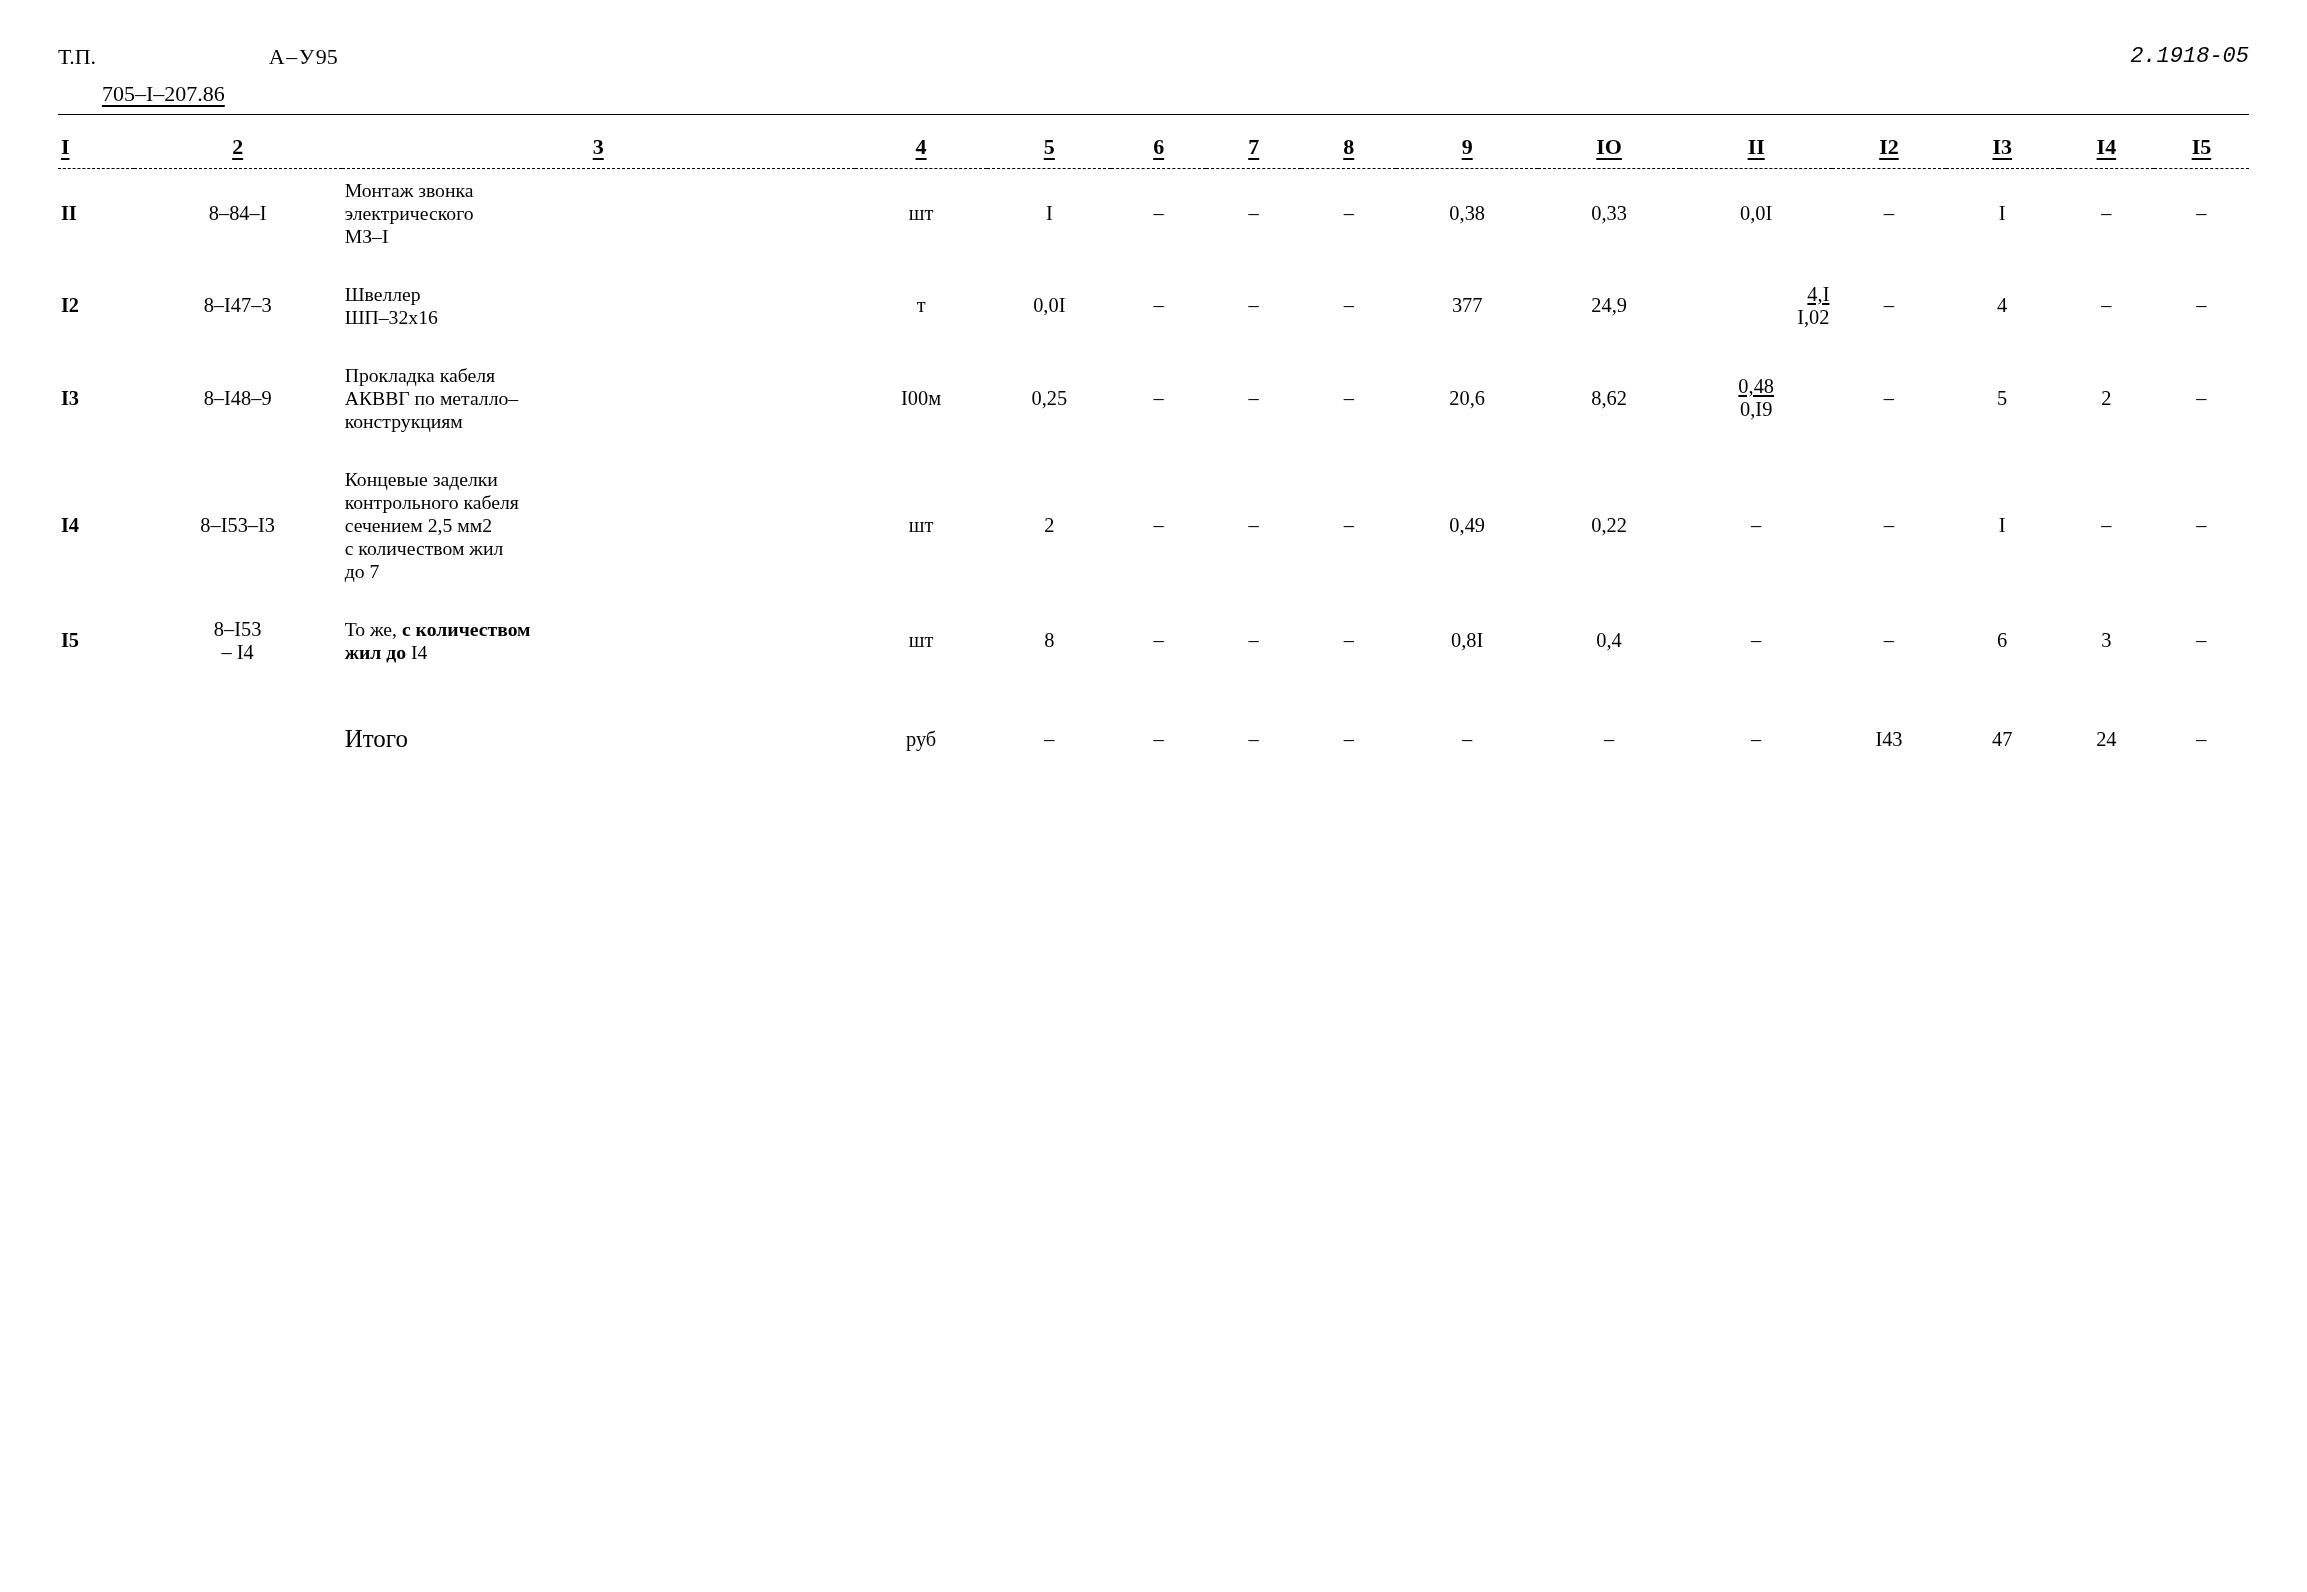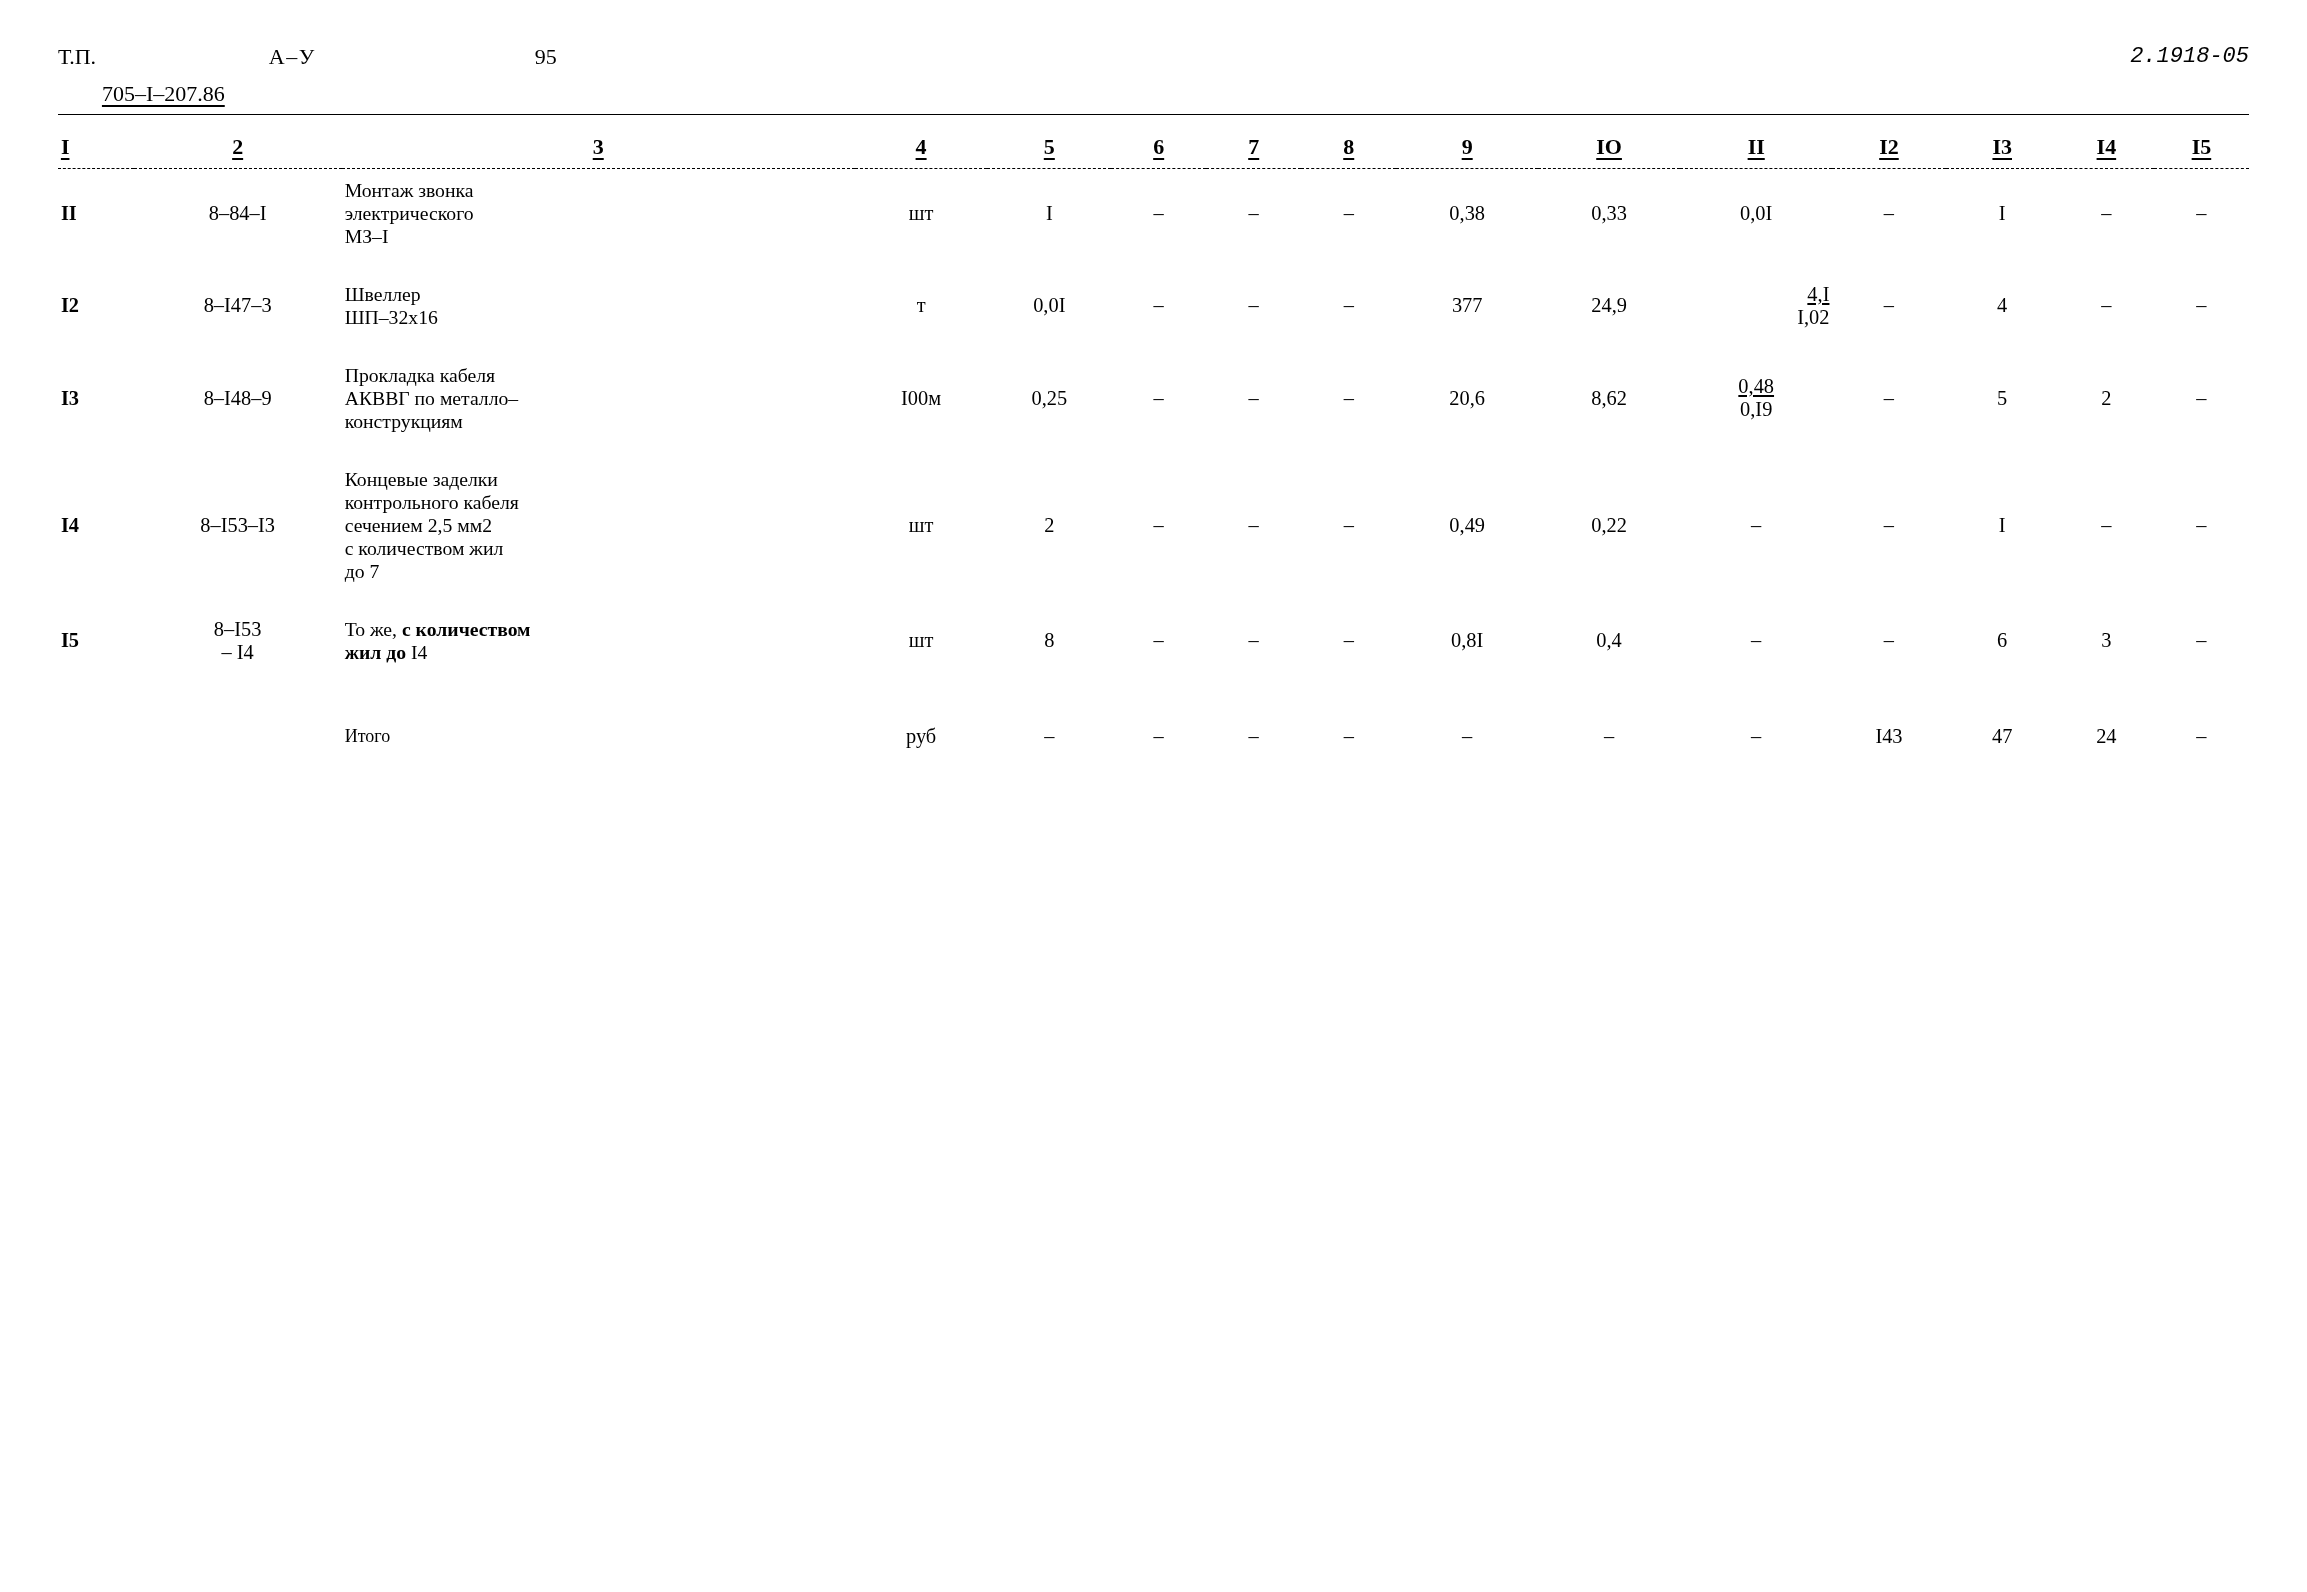--- a/index.html
+++ b/index.html
@@ -47,21 +47,21 @@
       text-align: center;
     }
     .itogo-row td:nth-child(3) { text-align: left; }
   </style>
 </head>
 <body>
 
 <div style="display:flex; align-items:flex-start; margin-bottom:11.7px; border-bottom:1.5px solid #000; padding-bottom:7.3px;">
   <span style="font-size:22px; margin-right:5.8px;">Т.П.</span>
   <span style="font-size:22px; text-decoration:underline; text-underline-offset:3.6px; margin-right:44px;margin-top:37px;">705–I–207.86</span>
-  <span style="font-size:22px; letter-spacing:1.5px; margin-right:219px;">А–У</span>
+  <span style="font-size:22px; letter-spacing:1.5px; ">А–У</span>
   <span style="font-size:22px; margin-right:auto;">95</span>
   <span style="font-size:22px; font-style:italic;font-family:Liberation Mono, monospace;">2.1918-05</span>
 </div>
 
 <table>
   <colgroup>
     <col style="width:58px">
     <col style="width:160px">
     <col style="width:394px">
     <col style="width:102px">
@@ -214,21 +214,21 @@
         <td colspan="15" style="height:14.6px;"></td>
       </tr>
 
     <tr>
         <td colspan="15" style="height:22px;"></td>
       </tr>
 
     <tr class="itogo-row">
       <td></td>
       <td></td>
-      <td style="text-align:left; font-size:18px;">Итого</td>
+      <td style="text-align:left; font-size:25px;">Итого</td>
       <td>руб</td>
       <td>–</td>
       <td>–</td>
       <td>–</td>
       <td>–</td>
       <td>–</td>
       <td>–</td>
       <td>–</td>
       <td>I43</td>
       <td>47</td>

